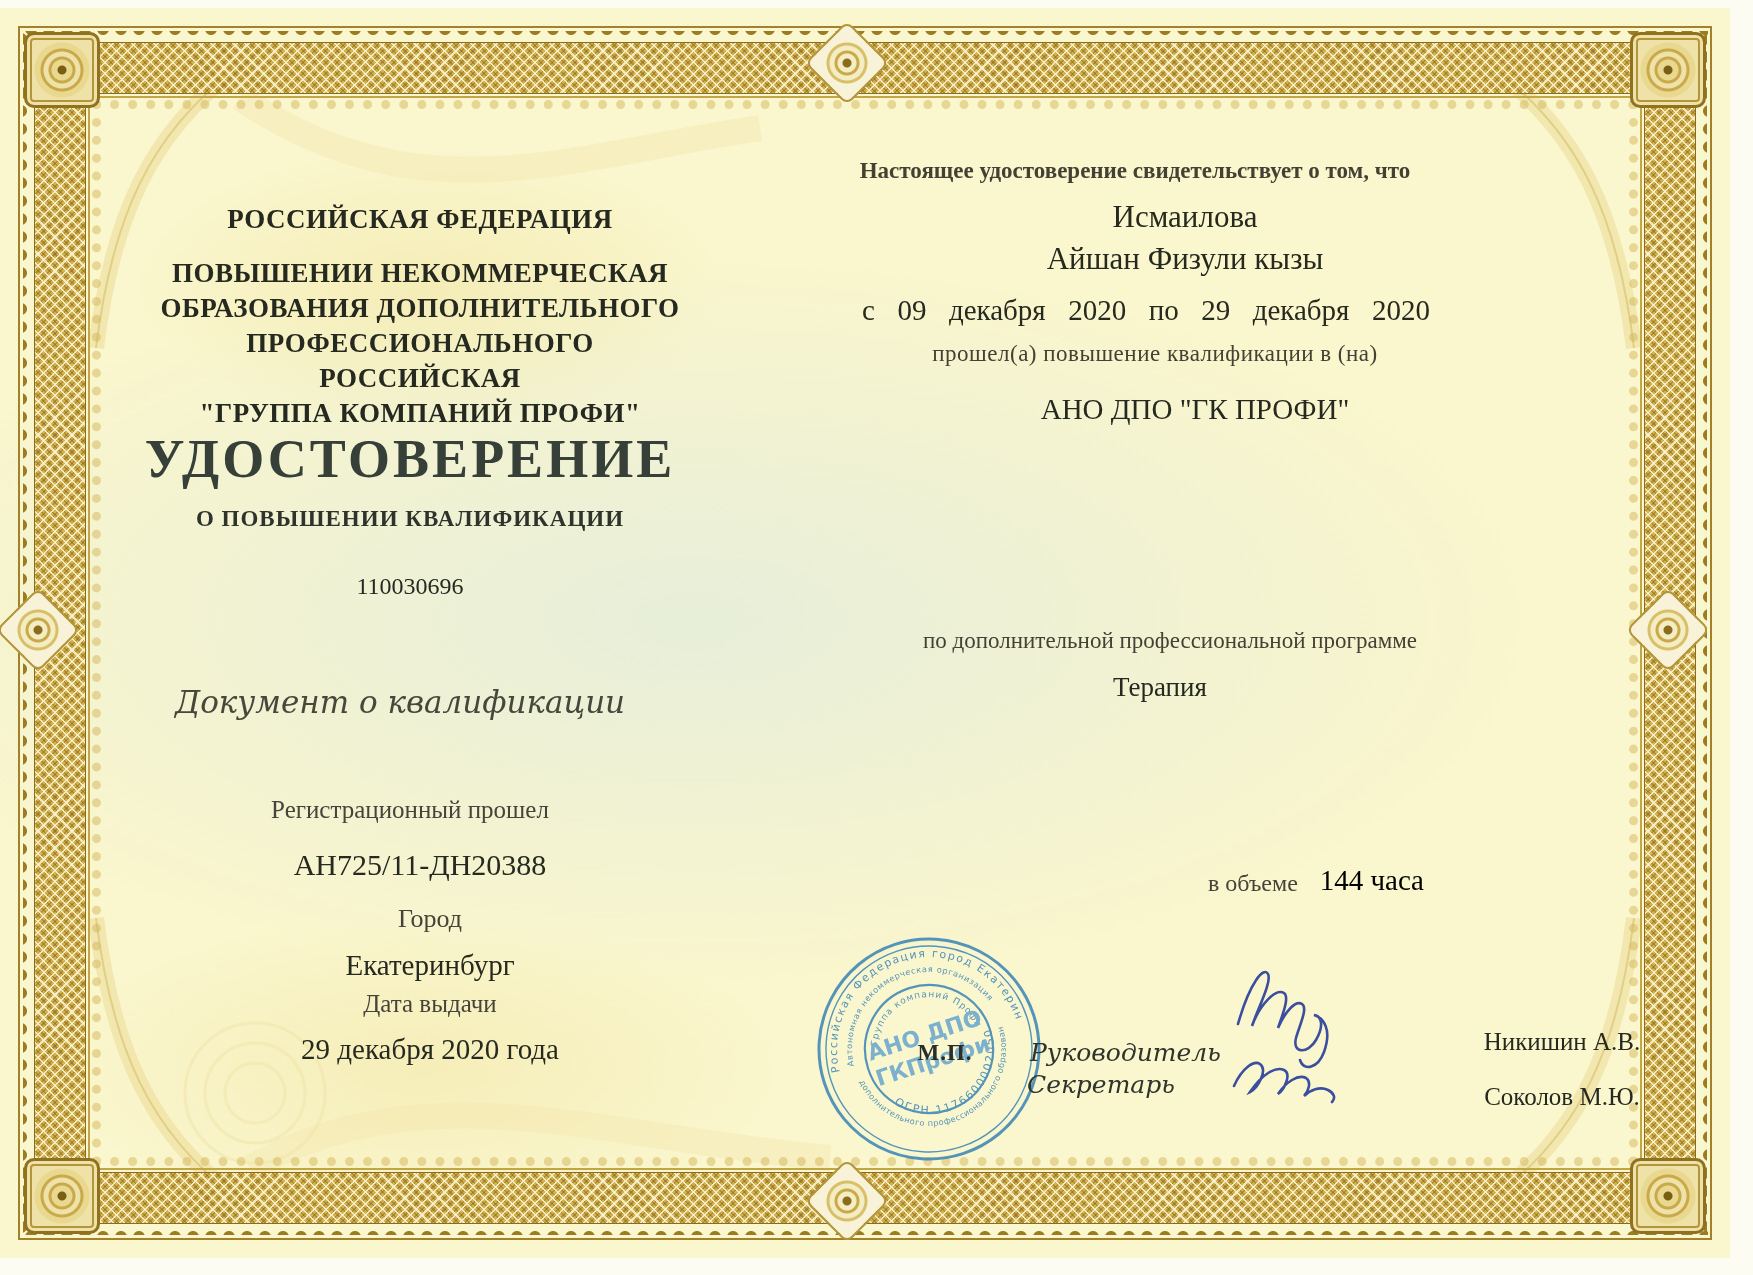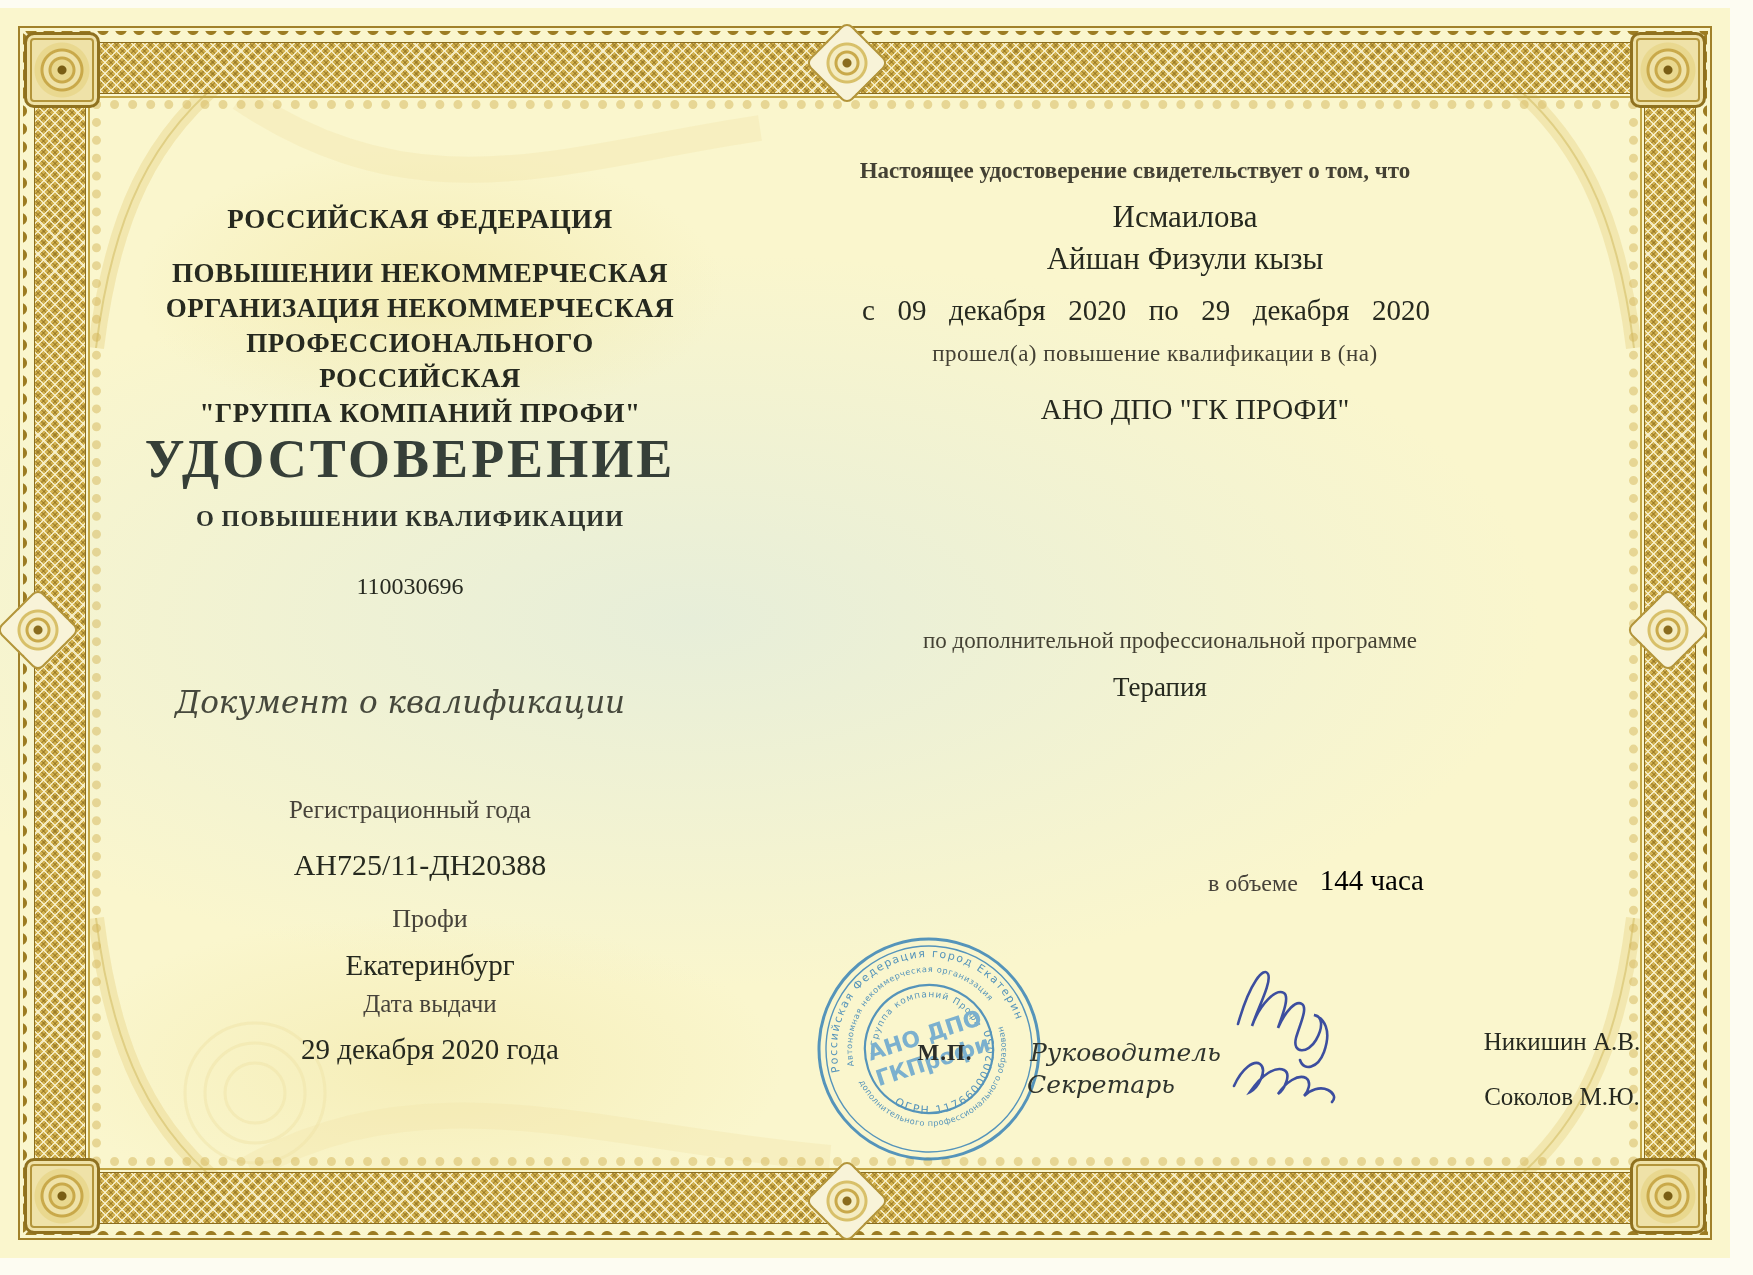--- a/index.html
+++ b/index.html
@@ -107,33 +107,33 @@
     <div class="rosette ros-br"></div>
     <div class="medal med-t"></div>
     <div class="medal med-b"></div>
     <div class="medal med-l"></div>
     <div class="medal med-r"></div>
 
     <div class="t hdr" style="left:160px;top:196px;width:520px;">РОССИЙСКАЯ ФЕДЕРАЦИЯ</div>
 
     <div class="t hdr" style="left:150px;top:248px;width:540px;line-height:35px;">
       <div>ПОВЫШЕНИИ НЕКОММЕРЧЕСКАЯ</div>
-      <div>ОРГАНИЗАЦИЯ НЕКОММЕРЧЕСКАЯ</div>
+      <div>ОБРАЗОВАНИЯ ДОПОЛНИТЕЛЬНОГО</div>
       <div>ПРОФЕССИОНАЛЬНОГО РОССИЙСКАЯ</div>
       <div>"ГРУППА КОМПАНИЙ ПРОФИ"</div>
     </div>
 
     <div class="t title" style="left:140px;top:420px;width:540px;">УДОСТОВЕРЕНИЕ</div>
     <div class="t sub" style="left:140px;top:498px;width:540px;">О ПОВЫШЕНИИ КВАЛИФИКАЦИИ</div>
     <div class="t num" style="left:140px;top:565px;width:540px;">110030696</div>
     <div class="t script" style="left:130px;top:676px;width:540px;font-size:31px;">Документ о квалификации</div>
 
-    <div class="t lbl" style="left:140px;top:788px;width:540px;">Регистрационный года</div>
+    <div class="t lbl" style="left:140px;top:788px;width:540px;">Регистрационный прошел</div>
     <div class="t val" style="left:140px;top:840px;width:560px;font-size:30px;">АН725/11-ДН20388</div>
-    <div class="t lbl" style="left:150px;top:896px;width:560px;font-size:26px;">Профи</div>
+    <div class="t lbl" style="left:150px;top:896px;width:560px;font-size:26px;">Город</div>
     <div class="t val" style="left:150px;top:941px;width:560px;">Екатеринбург</div>
     <div class="t lbl" style="left:150px;top:982px;width:560px;">Дата выдачи</div>
     <div class="t val" style="left:150px;top:1025px;width:560px;">29 декабря 2020 года</div>
 
     <div class="t soft" style="left:830px;top:150px;width:610px;font-size:23px;font-weight:bold;">Настоящее удостоверение свидетельствует о том, что</div>
     <div class="t" style="left:880px;top:191px;width:610px;font-size:31px;">Исмаилова</div>
     <div class="t" style="left:880px;top:233px;width:610px;font-size:31px;">Айшан Физули кызы</div>
 
     <div class="dates-row" style="position:absolute;left:862px;top:286px;width:568px;color:#26291f;">
       <span>с</span>

